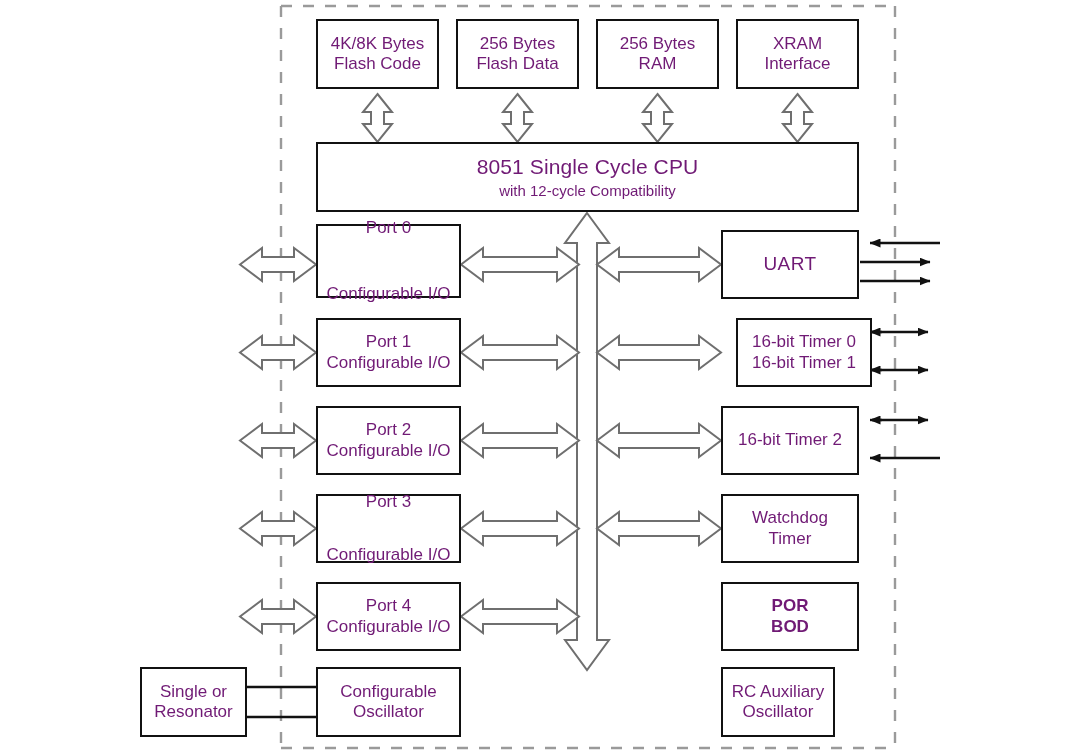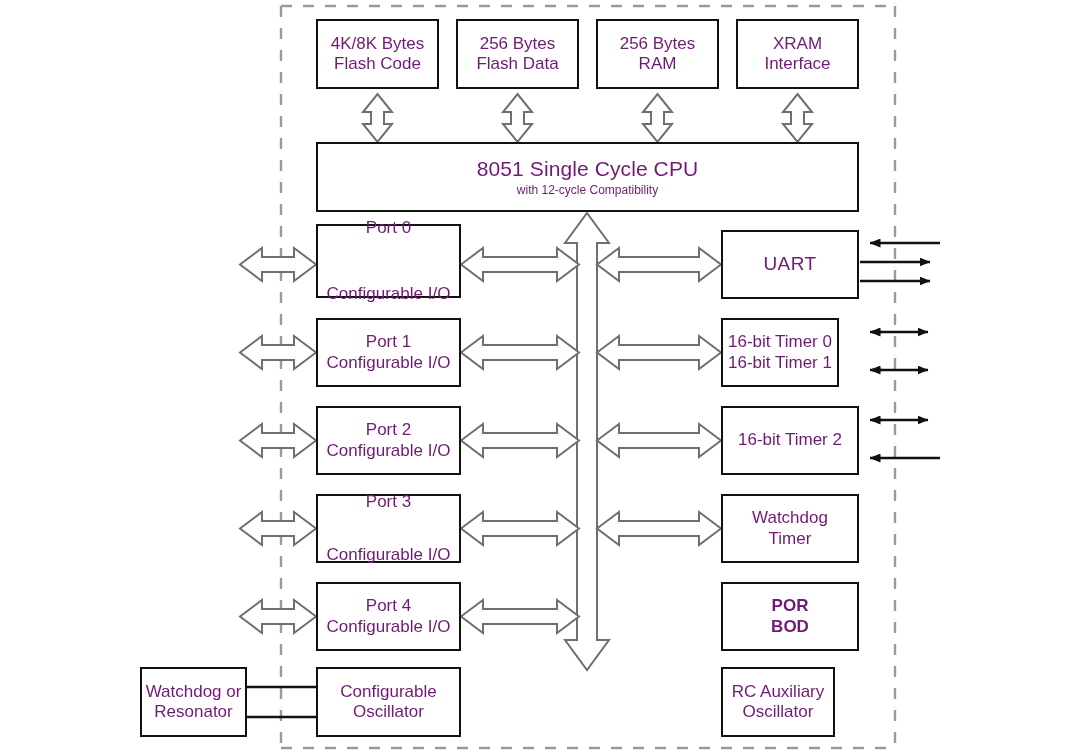--- a/index.html
+++ b/index.html
@@ -22,21 +22,21 @@
     align-items:center;
     justify-content:center;
     text-align:center;
     color:#701a75;
     line-height:1.18;
   }
   .box .l1 { display:block; white-space:nowrap; }
   .box .l2 { display:block; white-space:nowrap; }
   .t-17 { font-size:17px; }
   .cpu .l1 { font-size:21px; letter-spacing:0.1px; }
-  .cpu .l2 { font-size:12px; margin-top:2px; }
+  .cpu .l2 { font-size:15px; margin-top:2px; }
   .uart .l1 { font-size:19px; letter-spacing:0.4px; }
 </style>
 </head>
 <body>
 
 <div id="stage">
 
   <svg id="svg" viewBox="0 0 1080 756">
     <defs>
       <marker id="solidArrowR" markerWidth="11" markerHeight="9" refX="10.5" refY="4.5" orient="auto" markerUnits="userSpaceOnUse">
@@ -163,21 +163,21 @@
 
   <div class="box t-17" style="left:316px; top:582px; width:145px; height:69px;">
     <span class="l1">Port 4</span>
     <span class="l2">Configurable I/O</span>
   </div>
 
   <div class="box uart" style="left:721px; top:230px; width:138px; height:69px;">
     <span class="l1">UART</span>
   </div>
 
-  <div class="box t-17" style="left:721px; top:318px; width:118px; height:69px;">
+  <div class="box t-17" style="left:736px; top:318px; width:136px; height:69px;">
     <span class="l1">16-bit Timer 0</span>
     <span class="l2">16-bit Timer 1</span>
   </div>
 
   <div class="box t-17" style="left:721px; top:406px; width:138px; height:69px;">
     <span class="l1">16-bit Timer 2</span>
   </div>
 
   <div class="box t-17" style="left:721px; top:494px; width:138px; height:69px;">
     <span class="l1">Watchdog</span>
@@ -188,21 +188,21 @@
     <span class="l1">POR</span>
     <span class="l2">BOD</span>
   </div>
 
   <div class="box t-17" style="left:721px; top:667px; width:114px; height:70px;">
     <span class="l1">RC Auxiliary</span>
     <span class="l2">Oscillator</span>
   </div>
 
   <div class="box t-17" style="left:140px; top:667px; width:107px; height:70px;">
-    <span class="l1">Watchdog or</span>
+    <span class="l1">Single or</span>
     <span class="l2">Resonator</span>
   </div>
 
   <div class="box t-17" style="left:316px; top:667px; width:145px; height:70px;">
     <span class="l1">Configurable</span>
     <span class="l2">Oscillator</span>
   </div>
 
 </div>
 

